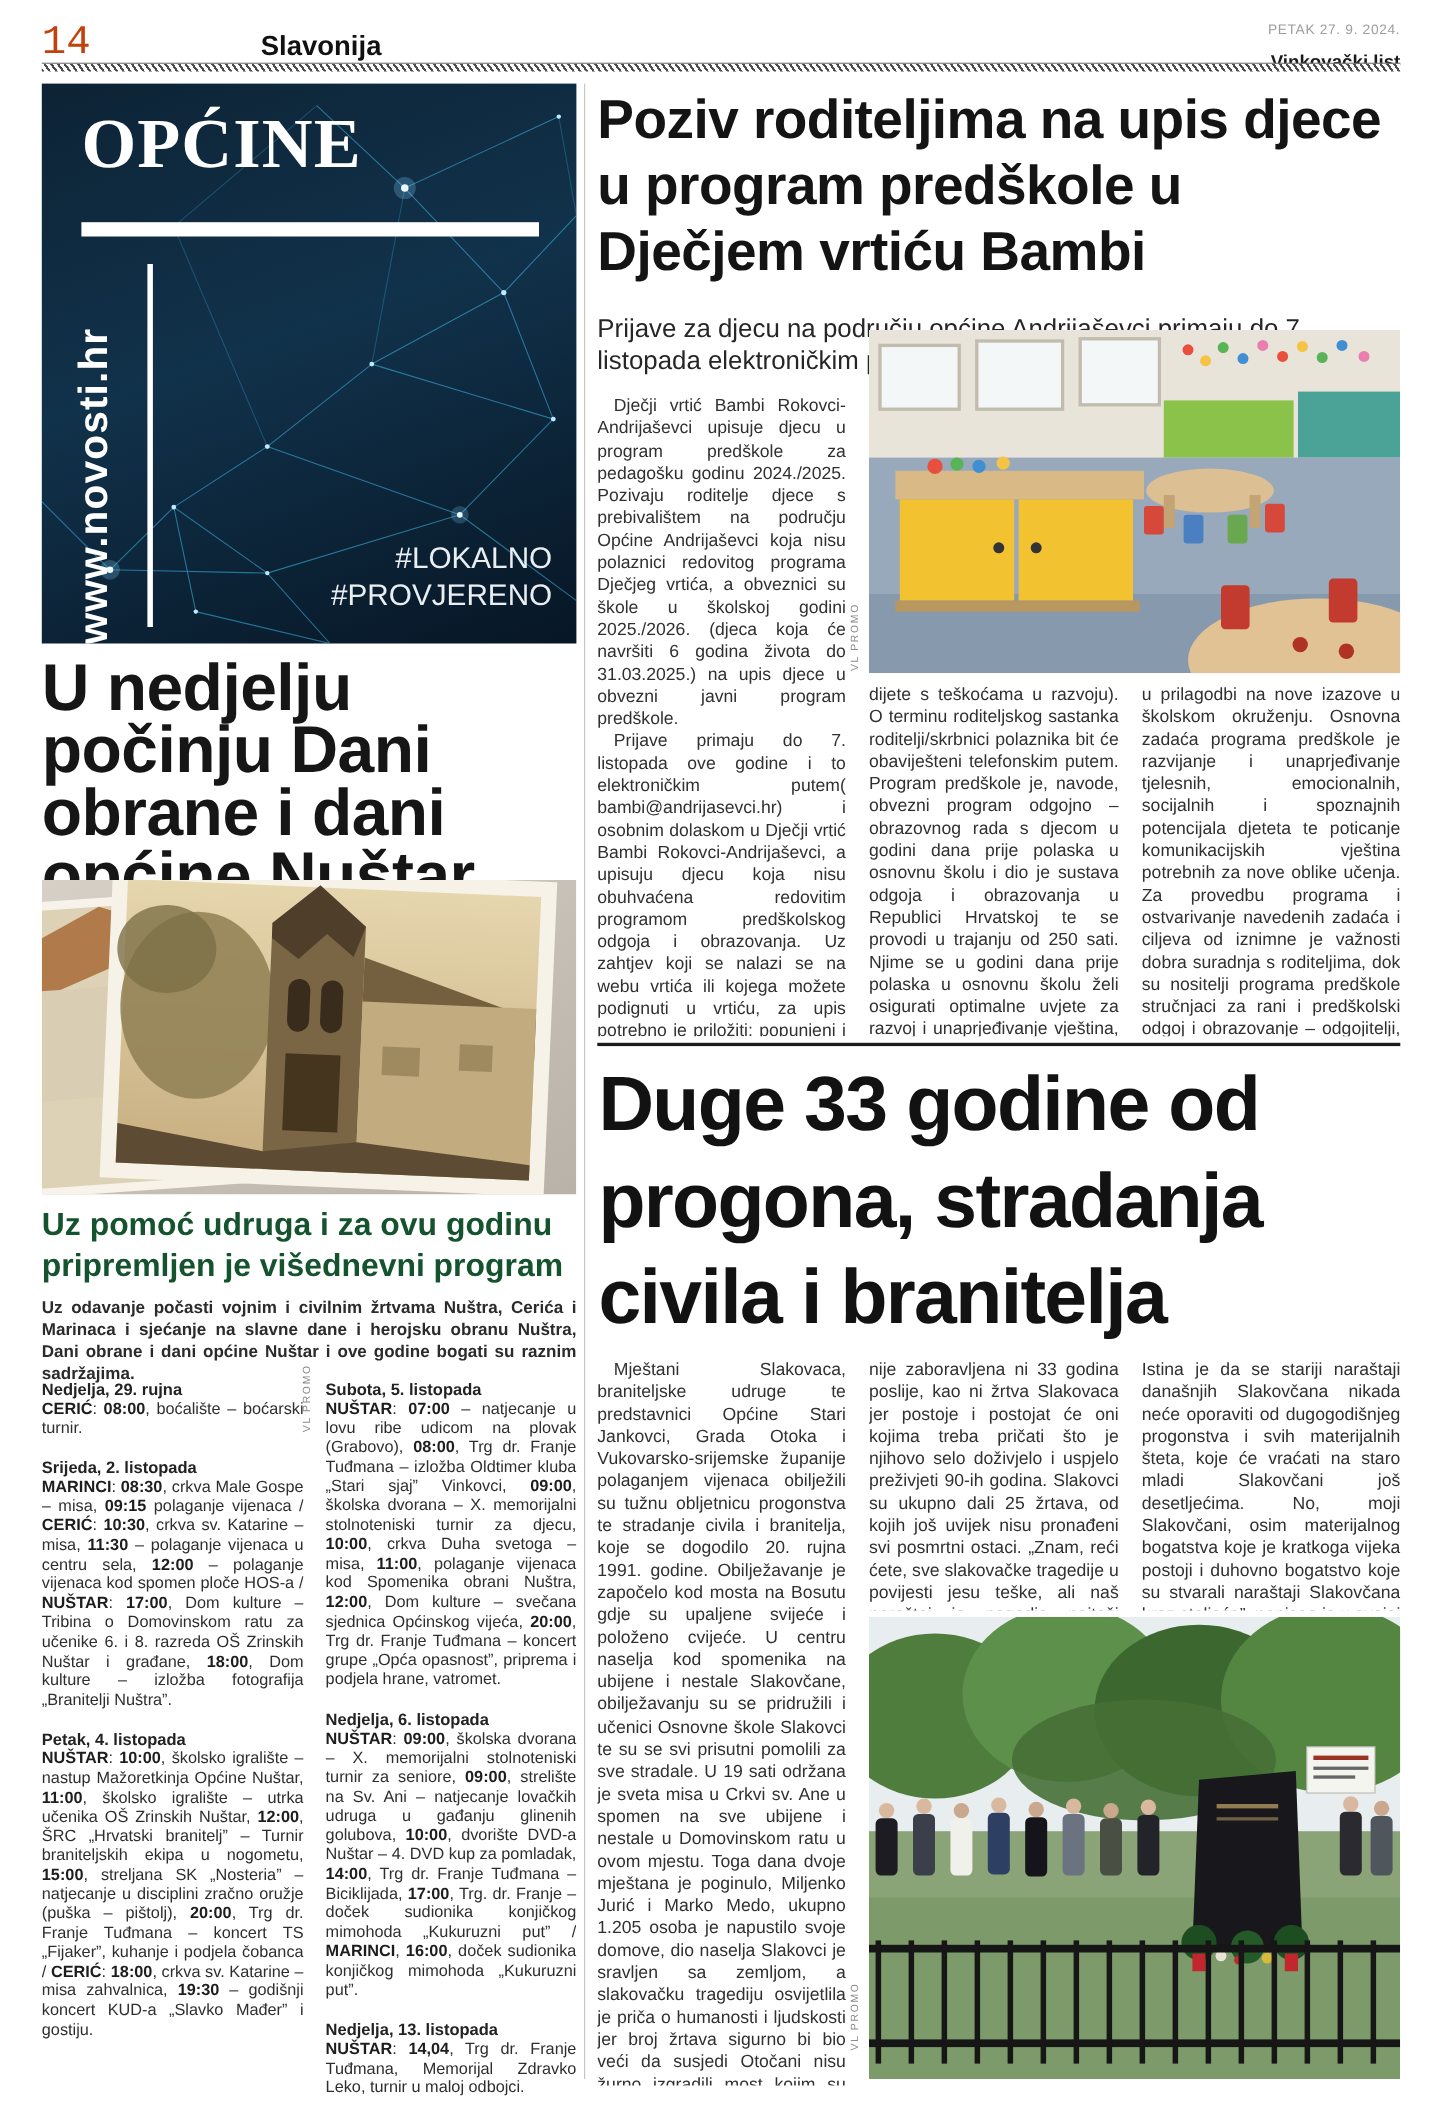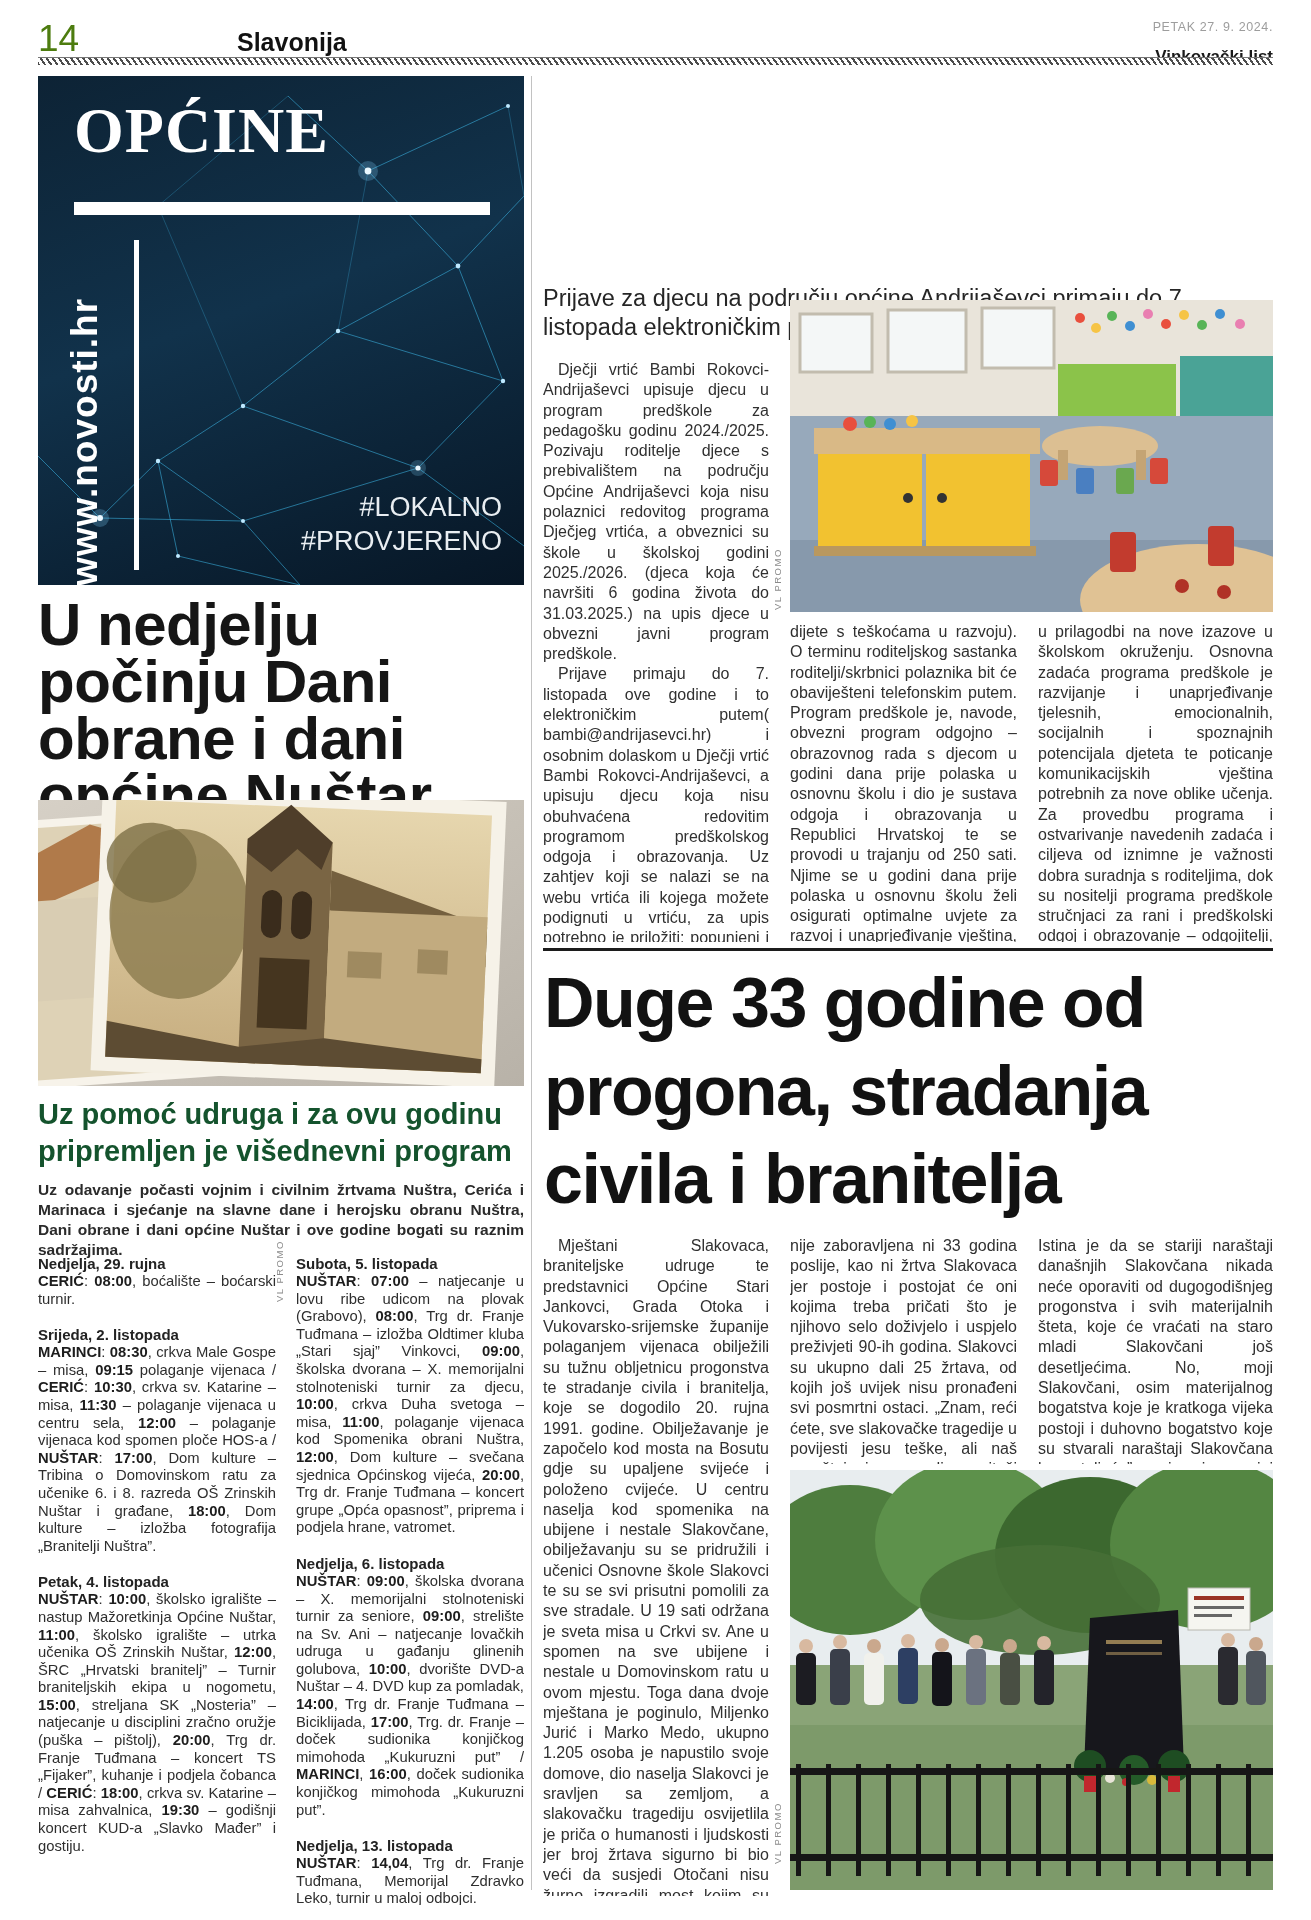--- a/index.html
+++ b/index.html
@@ -1,20 +1,20 @@
 <!DOCTYPE html>
 <html><head>
 <meta charset="utf-8">
 <style>
   html,body{margin:0;padding:0;background:#e0e0e0;}
   .page{position:relative;width:1311px;height:1920px;background:#ffffff;overflow:hidden;
         font-family:"Liberation Sans",sans-serif;color:#2b2b2b;}
   
-  .pageno{position:absolute;left:38px;top:18px;font-family:Liberation Sans, sans-serif;
-          font-size:37px;font-weight:400;color:#4d7c0f;}
+  .pageno{position:absolute;left:38px;top:18px;font-family:Liberation Mono, monospace;
+          font-size:37px;font-weight:400;color:#c2410c;}
   .section-title{position:absolute;left:237px;top:28px;font-size:25px;font-weight:800;color:#111;}
   .pubinfo{position:absolute;right:38px;top:20px;text-align:right;}
   .pub-date{font-size:12.5px;color:#9d9d9d;letter-spacing:.6px;padding-left:45px;}
   .pub-name{font-size:17px;font-weight:800;color:#1a1a1a;margin-top:13px;}
   .header-rule{position:absolute;left:38px;top:57px;width:1235px;height:7px;
                background:repeating-linear-gradient(55deg,#4c4c4c 0 2px,#ffffff 2px 5px);
                border-top:1px solid #777;}
   
   .promo-box{position:absolute;left:38px;top:76px;width:486px;height:509px;overflow:hidden;
              background:linear-gradient(160deg,#0d2335 0%,#11324b 45%,#071625 100%);}
@@ -187,20 +187,21 @@
       </div>
       <div class="sched-entry">
         <div class="sched-day">Nedjelja, 13. listopada</div>
         <div class="sched-body"><b>NUŠTAR</b>: <b>14,04</b>, Trg dr. Franje Tuđmana, Memorijal Zdravko Leko, turnir u maloj odbojci.</div>
       </div>
     </div>
   <div class="credit credit-sched vert">VL PROMO</div>
 
   <div class="v-divider"></div>
 
+  <h1 class="bambi-headline" style="margin:0;">Poziv roditeljima na upis djece u program predškole u Dječjem vrtiću Bambi</h1>
   <h2 class="bambi-subtitle" style="margin:0;">Prijave za djecu na području općine Andrijaševci primaju do 7. listopada elektroničkim putem i osobnim dolaskom</h2>
 
   <div class="kindergarten-photo">
     <svg width="483" height="312" viewBox="0 0 483 312">
       <rect width="483" height="312" fill="#e9e4da"></rect>
       <rect x="10" y="14" width="72" height="58" fill="#f4f7f7" stroke="#c2bcae" stroke-width="3"></rect>
       <rect x="98" y="10" width="78" height="62" fill="#f4f7f7" stroke="#c2bcae" stroke-width="3"></rect>
       <rect x="192" y="8" width="72" height="60" fill="#f4f7f7" stroke="#c2bcae" stroke-width="3"></rect>
       <g>
         <circle cx="290" cy="18" r="5" fill="#e94f3d"></circle>

